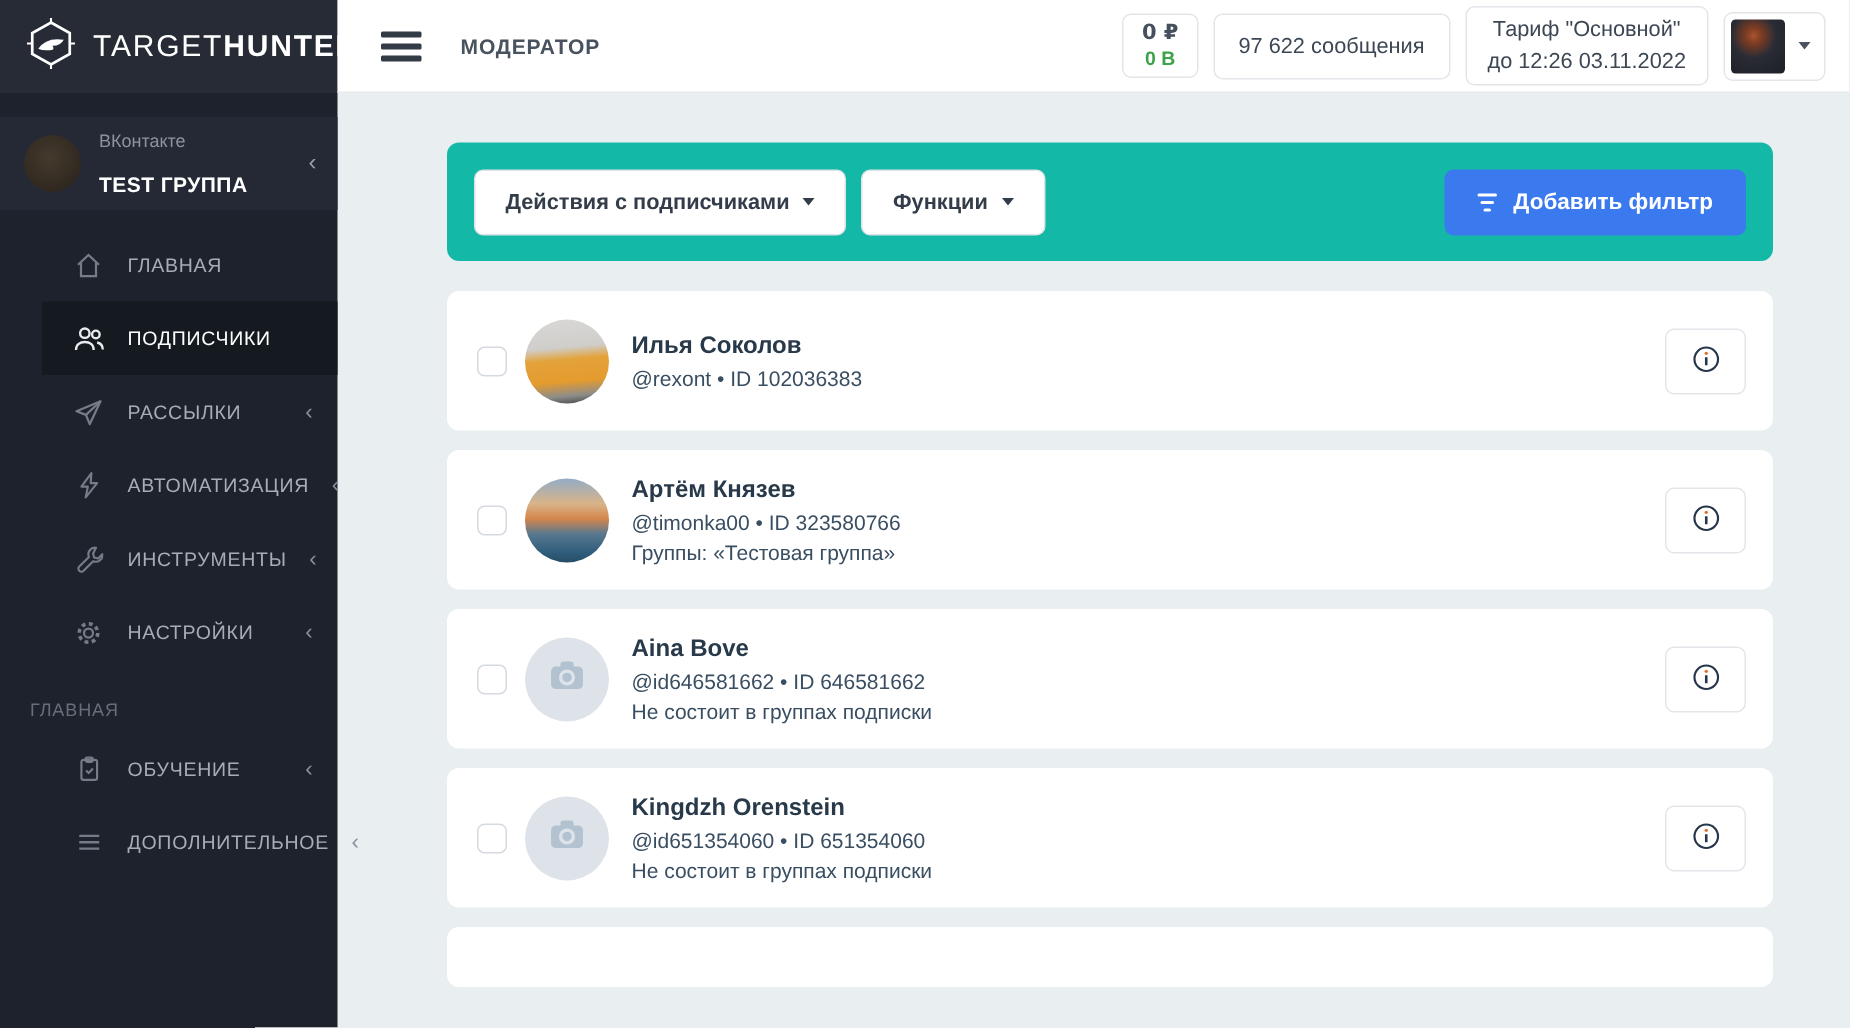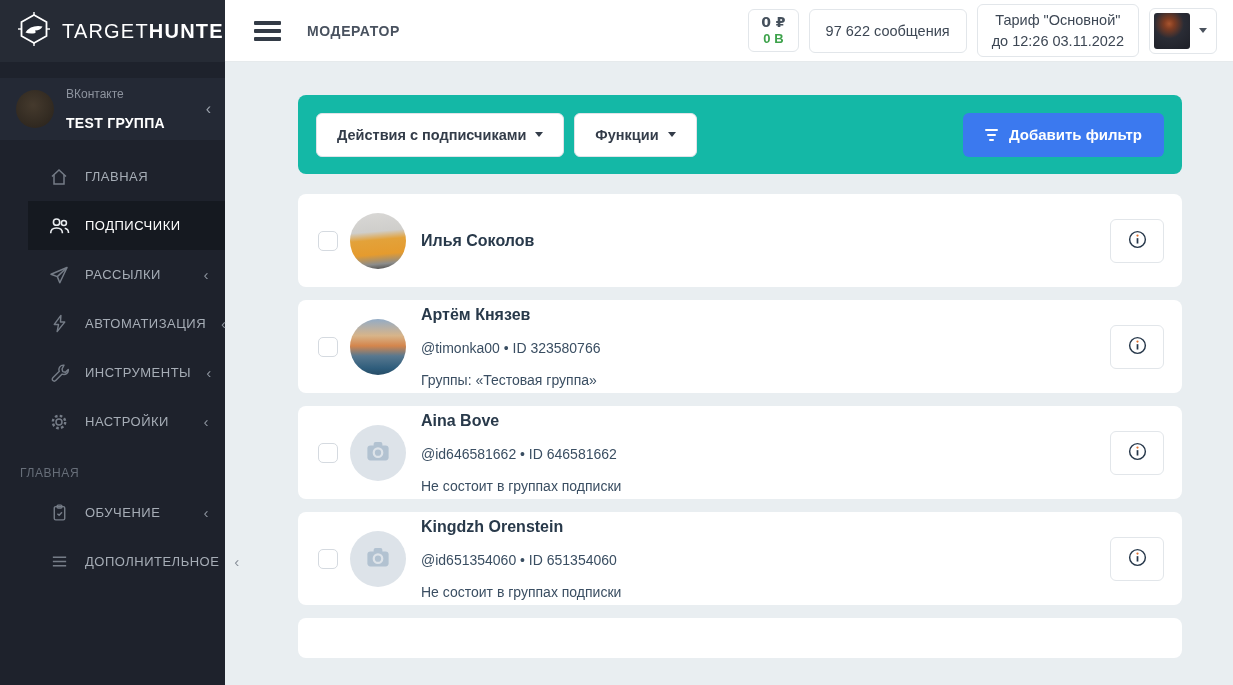--- a/index.html
+++ b/index.html
@@ -61,21 +61,21 @@
   .filter-icon span:nth-child(1){ width:13px; }
   .filter-icon span:nth-child(2){ width:9px; }
   .filter-icon span:nth-child(3){ width:5px; }
 
   .sub-card { background:#fff; border-radius:8px; height:93px; margin-bottom:13px; display:flex; align-items:center; padding:0 18px 0 20px; }
   .checkbox { width:20px; height:20px; border:1px solid #d5dae0; border-radius:5px; background:#fff; cursor:pointer; flex-shrink:0; }
   .sub-avatar { width:56px; height:56px; border-radius:50%; margin:0 15px 0 12px; flex-shrink:0; display:flex; align-items:center; justify-content:center; overflow:hidden; }
   .photo-1 { background:linear-gradient(175deg,#d9d8d6 0%,#cfcecb 34%,#e3a23a 48%,#e59b2e 72%,#8c8c8a 88%,#3f3f3f 100%); }
   .photo-2 { background:linear-gradient(180deg,#93acc6 0%,#d8b489 30%,#d4854c 48%,#58788f 66%,#2f5d7c 88%,#274d66 100%); }
   .placeholder { background:#dde3e9; }
-  .sub-info { display:flex; flex-direction:column; gap:16px; min-width:0; }
+  .sub-info { display:flex; flex-direction:column; gap:4px; min-width:0; }
   .sub-name { font-size:16px; font-weight:bold; color:#28394a; }
   .sub-handle, .sub-groups { font-size:14px; color:#3a4e62; }
   .info-btn { margin-left:auto; width:54px; height:44px; border:1px solid #e2e6ea; border-radius:6px; background:#fff; display:flex; align-items:center; justify-content:center; cursor:pointer; flex-shrink:0; }
   .partial-card { background:#fff; border-radius:8px; height:40px; }
 </style>
 </head>
 <body>
 
 <div class="app">
 
@@ -242,20 +242,21 @@
             </span>
           <span>Добавить фильтр</span>
         </button>
       </div>
 
       <div class="sub-card">
         <div class="checkbox"></div>
         <div class="sub-avatar photo-1"></div>
         <div class="sub-info">
           <span class="sub-name">Илья Соколов</span>
+          <span class="sub-handle">@rexont • ID 102036383</span>
         </div>
         <button class="info-btn">
           <span>
             <svg width="23" height="23" viewBox="0 0 24 24" fill="none">
               <circle cx="12" cy="12" r="8.2" stroke="#26374a" stroke-width="1.5"></circle>
               <line x1="12" y1="10.6" x2="12" y2="16.2" stroke="#26374a" stroke-width="1.8"></line>
               <circle cx="12" cy="7.9" r="1.15" fill="#e0702f"></circle>
             </svg>
           </span>
         </button>

